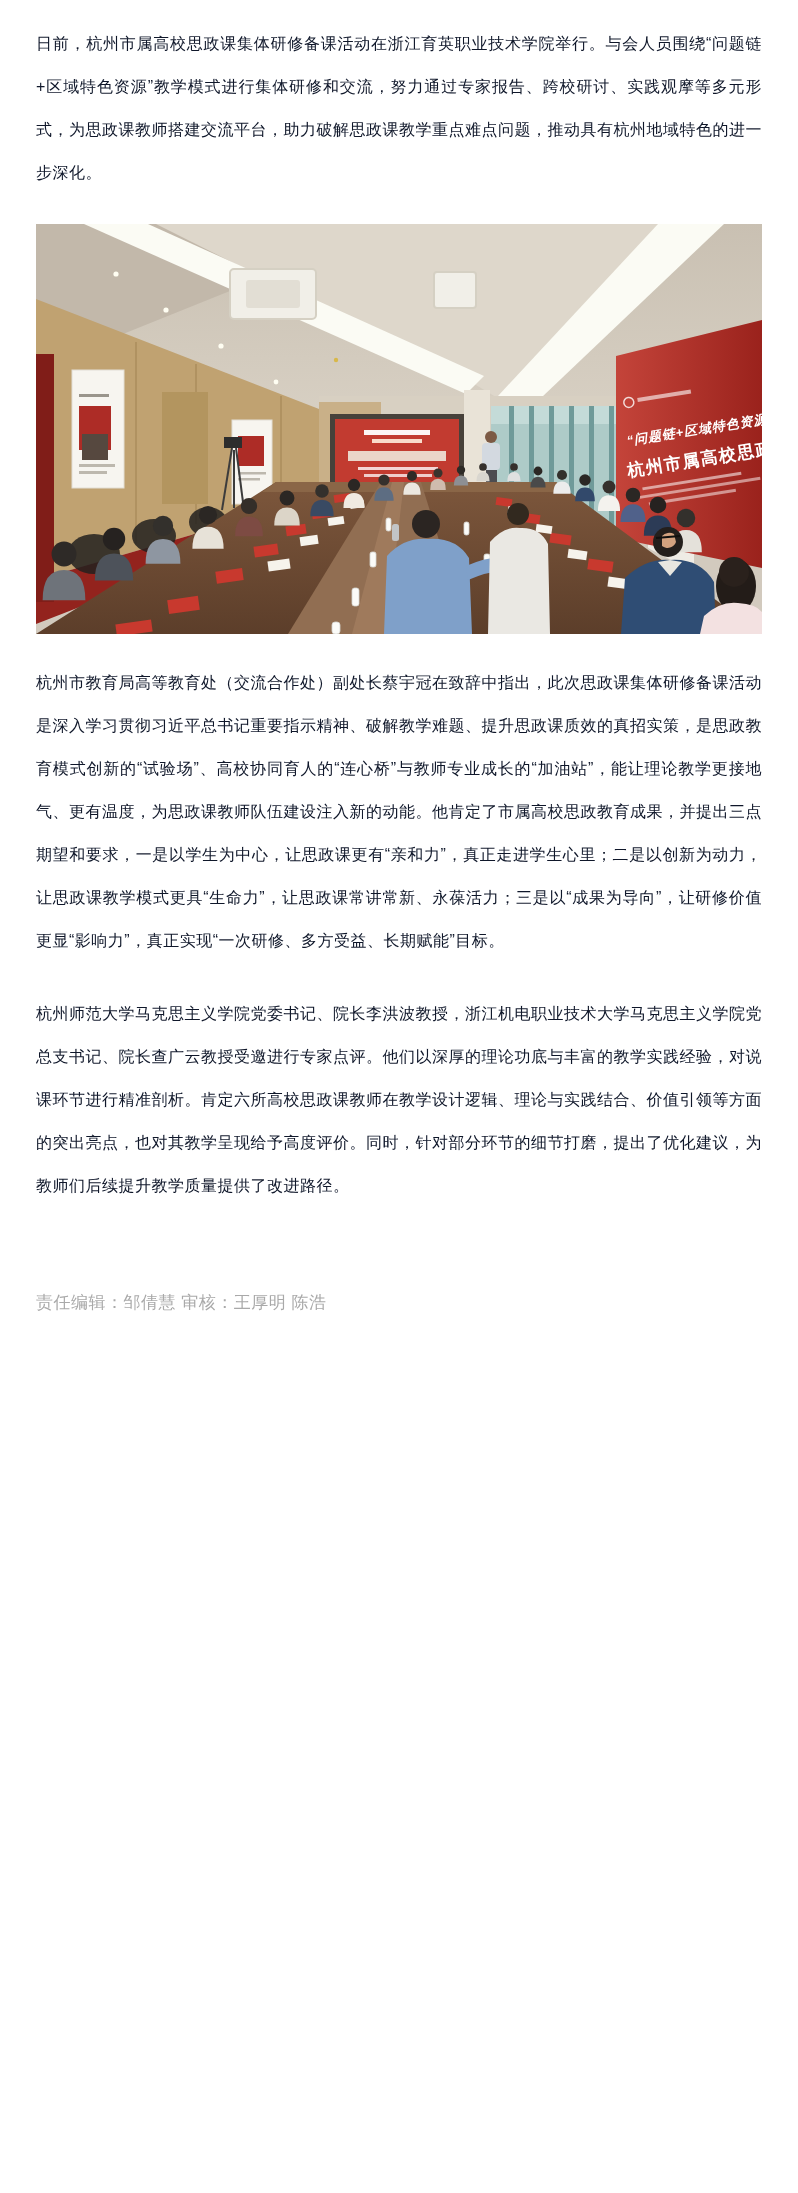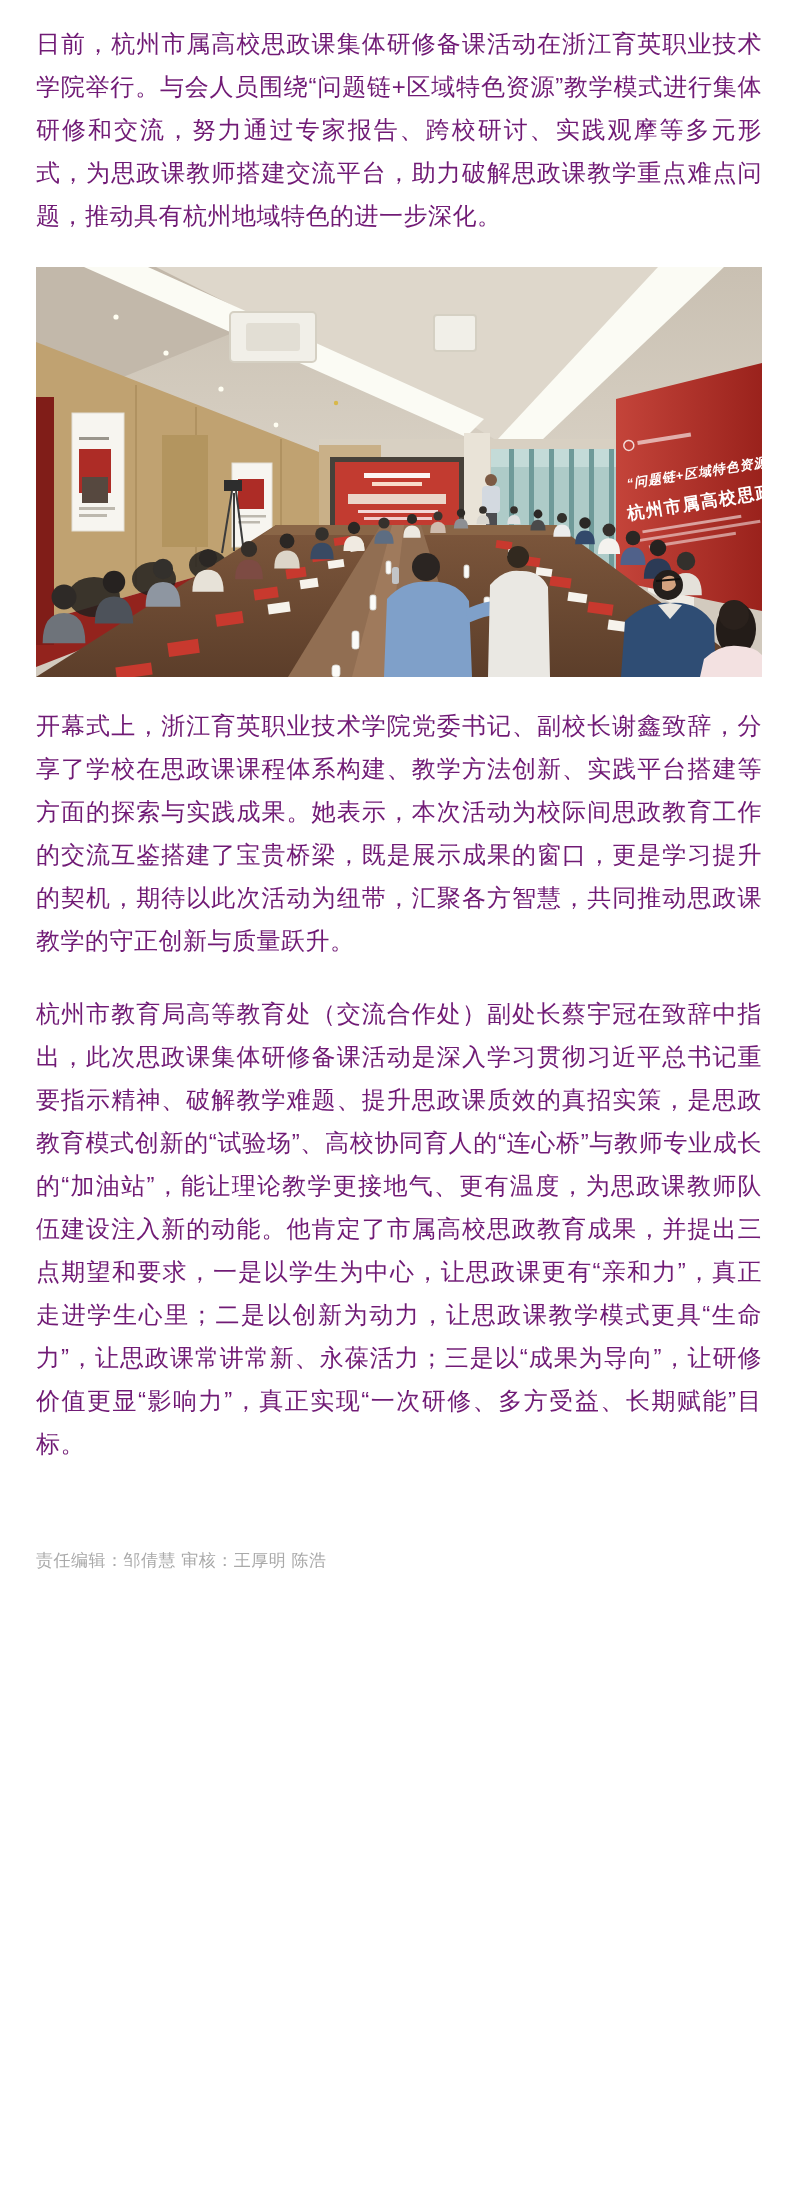--- a/index.html
+++ b/index.html
@@ -4,23 +4,23 @@
 <style>
   html,body{margin:0;padding:0;background:#ffffff;}
   body{
     width:798px;min-height:2193px;overflow:hidden;
     font-family:"Liberation Sans","DejaVu Sans",sans-serif;
     -webkit-font-smoothing:antialiased;
   }
   .article{padding:10px 36px 0 36px;}
   .article p{
     margin:0 0 30px 0;
-    font-size:24px;
+    font-size:16px;
     line-height:43px;
-    color:#701a75;
+    color:#0f172a;
     text-align:justify;
     letter-spacing:0.5px;
   }
   .article p.first{margin-top:12px;}
   .photo-wrap{
     width:726px;height:410px;
     margin:0 0 27px 0;
     overflow:hidden;
     background:#d2cabe;
   }
@@ -331,22 +331,22 @@
         <line x1="620" y1="314" x2="644" y2="312" stroke="#11100e" stroke-width="2"></line>
       </g>
       <g>
         <ellipse cx="700" cy="362" rx="20" ry="27" fill="#231c18"></ellipse>
         <circle cx="698" cy="348" r="15" fill="#2a211c"></circle>
         <path d="M664,410 L668,392 Q684,377 702,379 Q720,380 726,388 L726,410 Z" fill="#f3e1e1"></path>
       </g>
     </svg>
   </div>
 
-  <p>开幕式上，浙江育英职业技术学院党委书记、副校长谢鑫致辞，分享了学校在思政课课程体系构建、教学方法创新、实践平台搭建等方面的探索与实践成果。她表示，本次活动为校际间思政教育工作的交流互鉴搭建了宝贵桥梁，既是展示成果的窗口，更是学习提升的契机，期待以此次活动为纽带，汇聚各方智慧，共同推动思政课教学的守正创新与质量跃升。</p>
 
   <p>杭州市教育局高等教育处（交流合作处）副处长蔡宇冠在致辞中指出，此次思政课集体研修备课活动是深入学习贯彻习近平总书记重要指示精神、破解教学难题、提升思政课质效的真招实策，是思政教育模式创新的“试验场”、高校协同育人的“连心桥”与教师专业成长的“加油站”，能让理论教学更接地气、更有温度，为思政课教师队伍建设注入新的动能。他肯定了市属高校思政教育成果，并提出三点期望和要求，一是以学生为中心，让思政课更有“亲和力”，真正走进学生心里；二是以创新为动力，让思政课教学模式更具“生命力”，让思政课常讲常新、永葆活力；三是以“成果为导向”，让研修价值更显“影响力”，真正实现“一次研修、多方受益、长期赋能”目标。</p>
 
 
 
+  <p>杭州师范大学马克思主义学院党委书记、院长李洪波教授，浙江机电职业技术大学马克思主义学院党总支书记、院长查广云教授受邀进行专家点评。他们以深厚的理论功底与丰富的教学实践经验，对说课环节进行精准剖析。肯定六所高校思政课教师在教学设计逻辑、理论与实践结合、价值引领等方面的突出亮点，也对其教学呈现给予高度评价。同时，针对部分环节的细节打磨，提出了优化建议，为教师们后续提升教学质量提供了改进路径。</p>
 
   <div class="footer">责任编辑：邹倩慧 审核：王厚明 陈浩</div>
 
 </div>
 
 </body></html>

